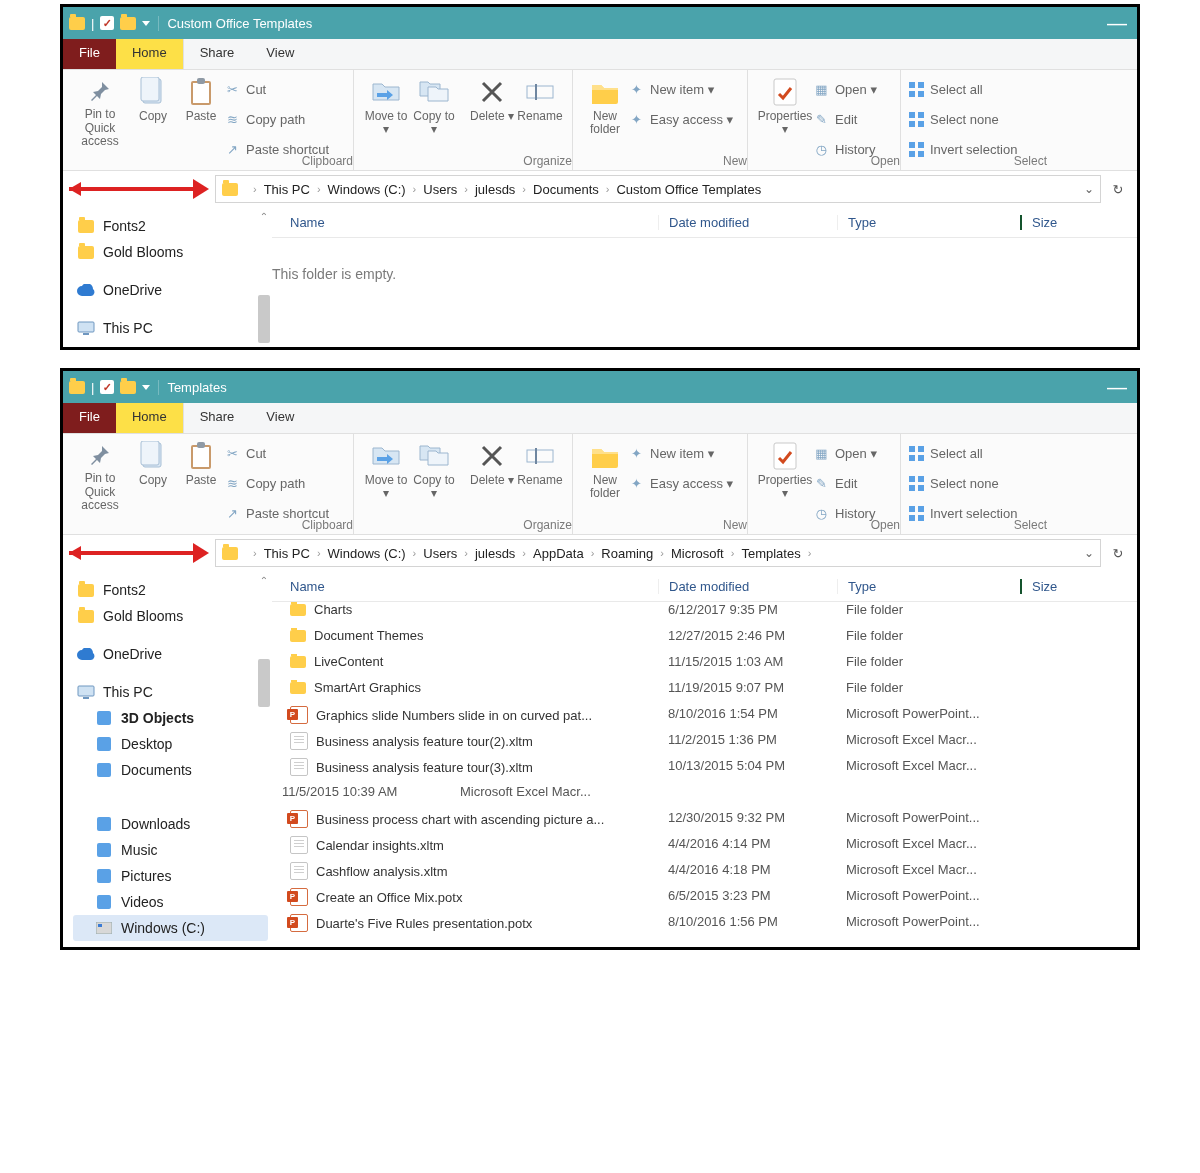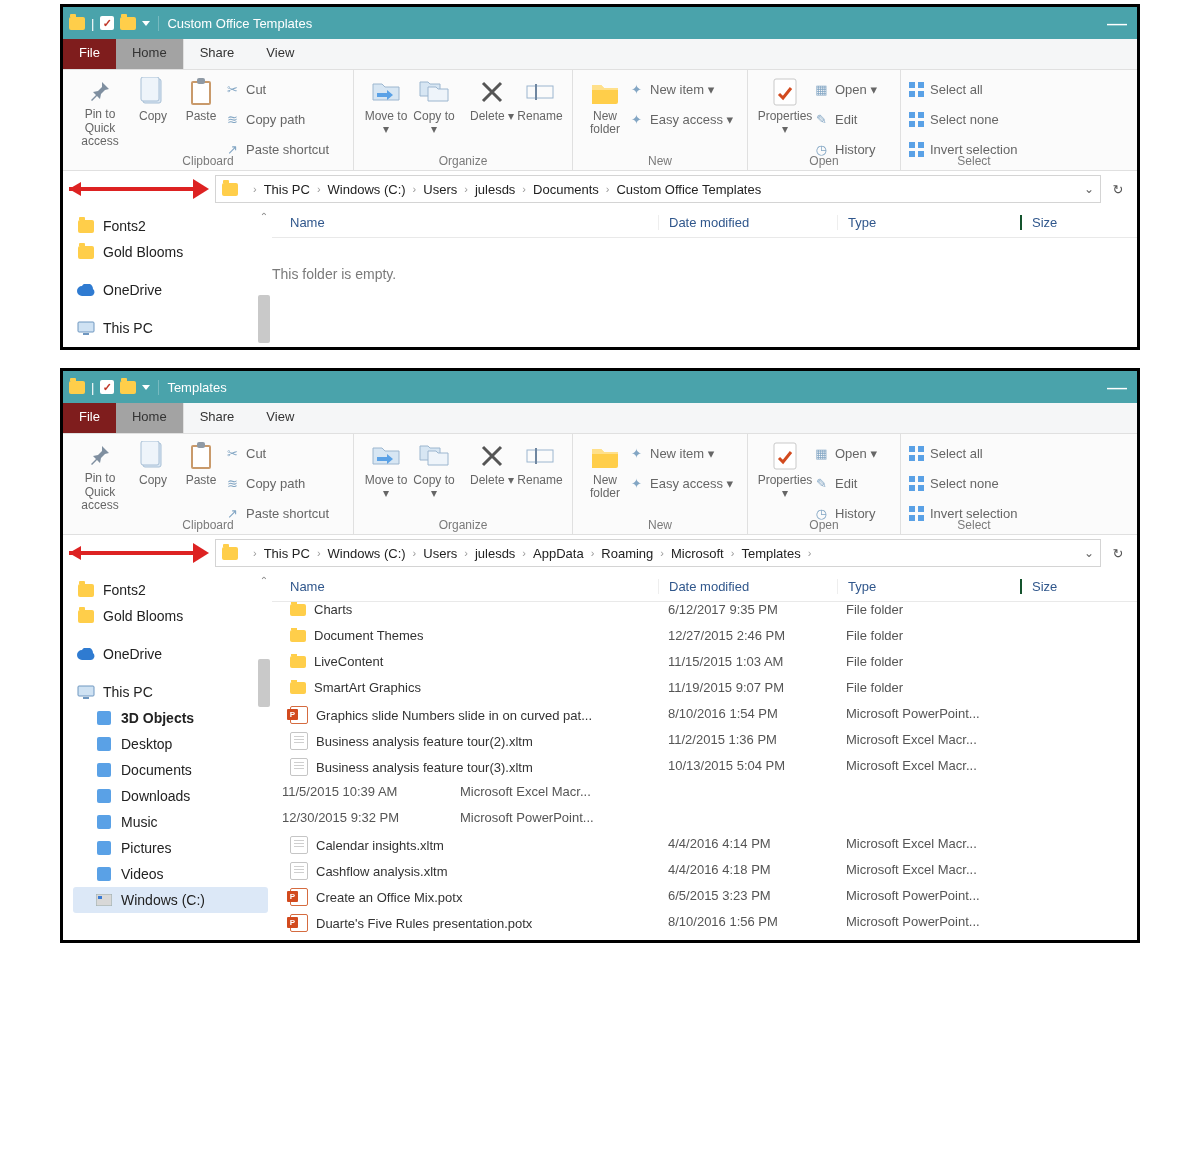--- a/index.html
+++ b/index.html
@@ -9,24 +9,24 @@
   .titlebar .qat{display:flex;align-items:center;gap:6px;padding-right:8px;border-right:1px solid rgba(255,255,255,.25);margin-right:8px}
   .titlebar .spacer{flex:1}
   .titlebar .minbtn{margin-left:auto;margin-right:4px;font-size:20px;line-height:0}
   .folder-icon{width:16px;height:13px;background:#ffce4a;border-radius:2px;position:relative;display:inline-block}
   .folder-icon::before{content:"";position:absolute;top:-3px;left:1px;width:6px;height:3px;background:#ffce4a;border-radius:1px 1px 0 0}
   .check-icon{width:14px;height:14px;background:#fff;border-radius:2px;display:inline-flex;align-items:center;justify-content:center;color:#c1392b;font-weight:bold;font-size:11px}
   .caret-down{width:0;height:0;border-left:4px solid transparent;border-right:4px solid transparent;border-top:5px solid #fff;display:inline-block}
   .tabs{display:flex;height:30px;background:#f5f6f7;border-bottom:1px solid #e0e0e0}
   .tab{padding:6px 16px;font-size:13px;color:#333;cursor:pointer}
   .tab.file{background:#7f1d1d;color:#fff}
-  .tab.active{background:#a3a3a3;border-right:1px solid #e0e0e0}
+  .tab.active{background:#fde047;border-right:1px solid #e0e0e0}
   .ribbon{display:flex;height:100px;border-bottom:1px solid #e0e0e0;background:#fbfbfb}
   .rgroup{position:relative;display:flex;align-items:flex-start;padding:4px 8px 18px;border-right:1px solid #e0e0e0}
-  .rgroup .glabel{position:absolute;bottom:2px;left:0;right:0;text-align:center;font-size:12px;color:#7a7a7a}
+  .rgroup .glabel{position:absolute;bottom:2px;left:0;right:0;text-align:right;font-size:12px;color:#7a7a7a}
   .rbtn{display:flex;flex-direction:column;align-items:center;justify-content:flex-start;width:58px;height:72px;font-size:12px;color:#666;text-align:center;line-height:1.1;padding-top:2px}
   .rbtn .ico{height:32px;display:flex;align-items:center;justify-content:center;margin-bottom:2px}
   .rbtn.sm{width:48px}
   .ministack{display:flex;flex-direction:column;justify-content:flex-start;font-size:12px;color:#666;gap:4px;padding-top:2px}
   .ministack .row{display:flex;align-items:center;gap:6px;white-space:nowrap}
   .ministack .mi{width:15px;height:15px;display:inline-flex;align-items:center;justify-content:center;color:#83a6c4;font-size:13px}
   svg{display:block}
   .addr-row{display:flex;align-items:center;height:36px;background:#fff;padding:0 6px}
   .arrow-anno{width:140px;height:18px;position:relative;margin-right:6px}
   .arrow-anno .shaft{position:absolute;left:0;right:10px;top:7px;height:4px;background:#d22}
@@ -545,21 +545,21 @@
               <span class="blue-sq"></span>
             </span>
             <span>Desktop</span>
           </div>
           <div class="item" style="padding-left: 22px;">
             <span class="ico">
               <span class="blue-sq"></span>
             </span>
             <span>Documents</span>
           </div>
-          <div class="item" style="padding-left: 22px;">
+          <div class="item" style="padding-left: 22px; margin-top: 28px;">
             <span class="ico">
               <span class="blue-sq"></span>
             </span>
             <span>Downloads</span>
           </div>
           <div class="item" style="padding-left: 22px;">
             <span class="ico">
               <span class="blue-sq"></span>
             </span>
             <span>Music</span>
@@ -656,20 +656,24 @@
               <div class="d">10/13/2015 5:04 PM</div>
               <div class="t">Microsoft Excel Macr...</div>
               <div class="s"></div>
             </div>
             <div class="row">
               <div class="d">11/5/2015 10:39 AM</div>
               <div class="t">Microsoft Excel Macr...</div>
               <div class="s"></div>
             </div>
             <div class="row">
+              <div class="n">
+                <span class="ficon pp"></span>
+                <span>Business process chart with ascending picture a...</span>
+              </div>
               <div class="d">12/30/2015 9:32 PM</div>
               <div class="t">Microsoft PowerPoint...</div>
               <div class="s"></div>
             </div>
             <div class="row">
               <div class="n">
                 <span class="ficon xl"></span>
                 <span>Calendar insights.xltm</span>
               </div>
               <div class="d">4/4/2016 4:14 PM</div>

